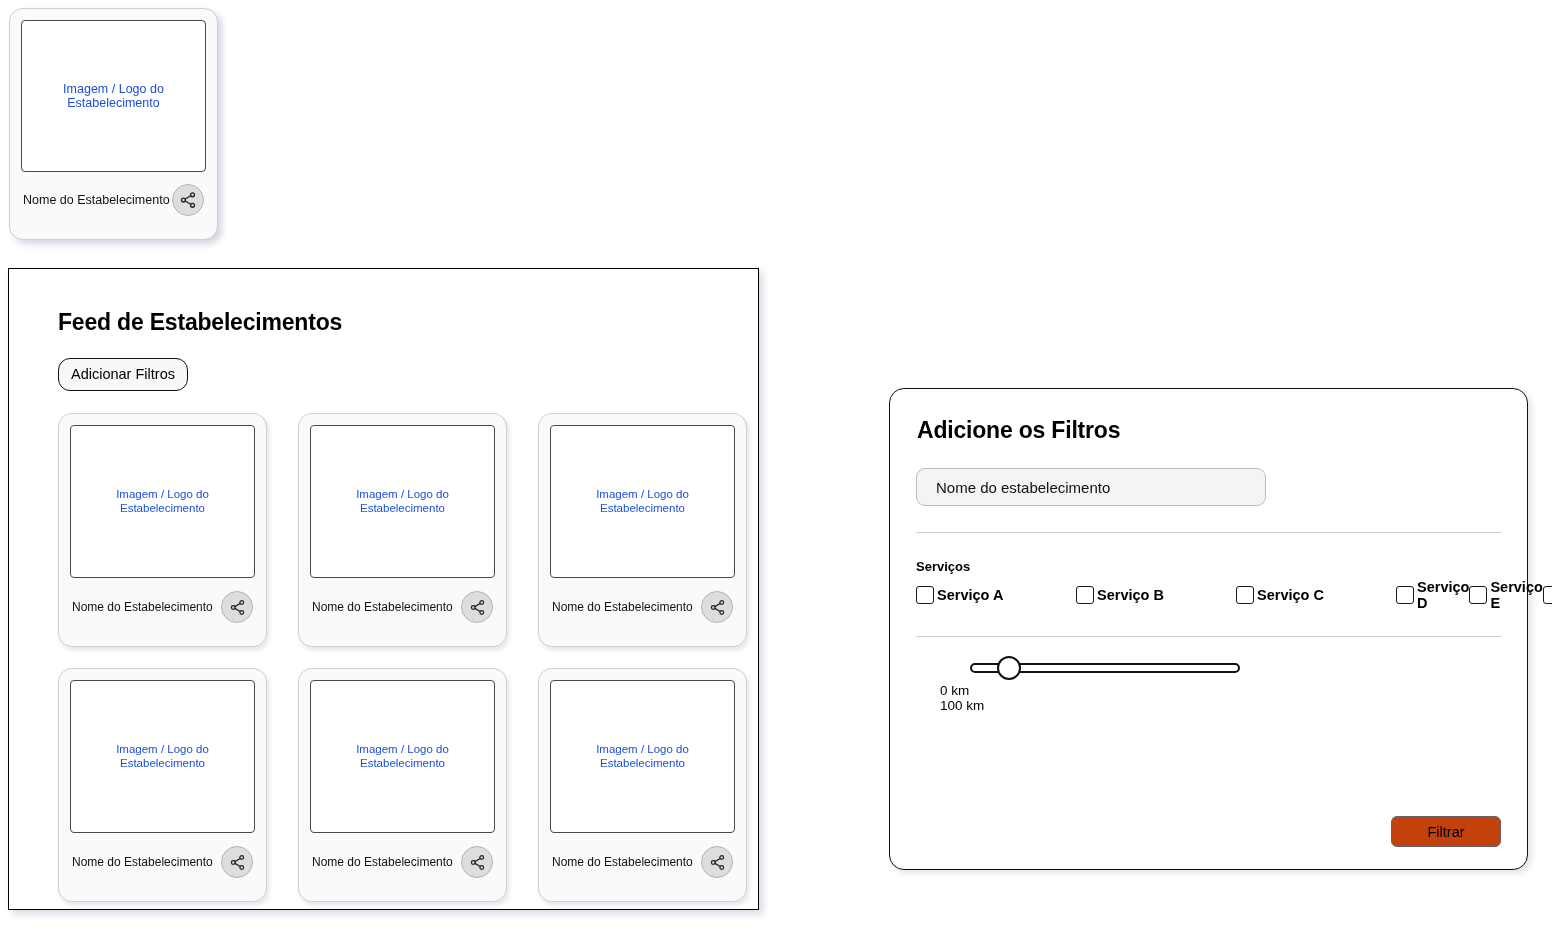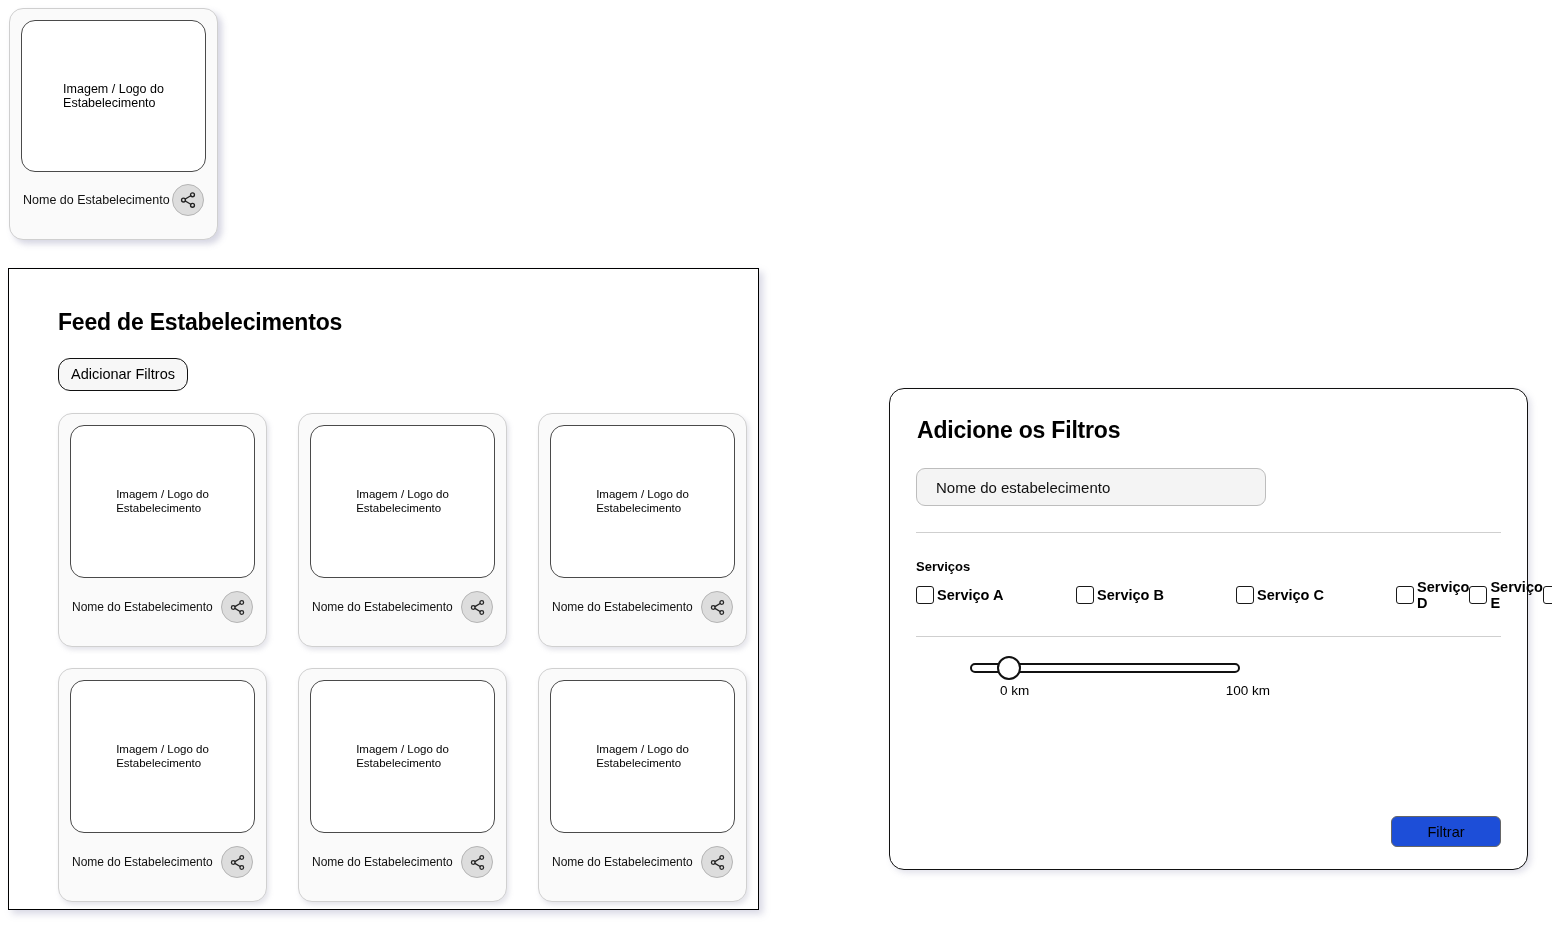--- a/index.html
+++ b/index.html
@@ -23,27 +23,28 @@
     border: 1px solid #d0d0d0;
     border-radius: 14px;
     display: flex;
     flex-direction: column;
     padding: 10px;
     position: relative;
   }
   .est-card-image {
     background: #ffffff;
     border: 1px solid #4a4a4a;
-    border-radius: 14px;
+    border-radius: 4px;
     flex: 1 1 auto;
     display: flex;
     align-items: center;
     justify-content: center;
+    text-align: center;
     line-height: 1.15;
-    color: #000000;
+    color: #1d4ed8;
   }
   .est-card-image span { display: block; }
   .est-card-footer {
     display: flex;
     align-items: center;
     justify-content: space-between;
     padding: 0 2px;
   }
   .est-card-name {
     color: #111;
@@ -224,33 +225,34 @@
     left: 22px;
     top: -3px;
     width: 24px;
     height: 24px;
     border-radius: 50%;
     background: #ffffff;
     border: 2.2px solid #111;
   }
   #slider-scale {
     position: relative;
-    margin: 6px 0 0 84px;
+    margin: 6px 0 0 24px;
     width: 270px;
     font-size: 13.5px;
     display: flex;
     justify-content: space-between;
+    flex-direction: column;
   }
   #filter-submit-button {
     position: absolute;
     right: 26px;
     bottom: 22px;
     width: 110px;
     height: 31px;
-    background: #1d4ed8;
+    background: #c2410c;
     border: 1.2px solid #666;
     border-radius: 6px;
     font-size: 14.5px;
     font-family: "Liberation Sans", sans-serif;
     color: #000;
     cursor: pointer;
   }
 </style>
 </head>
 <body>

